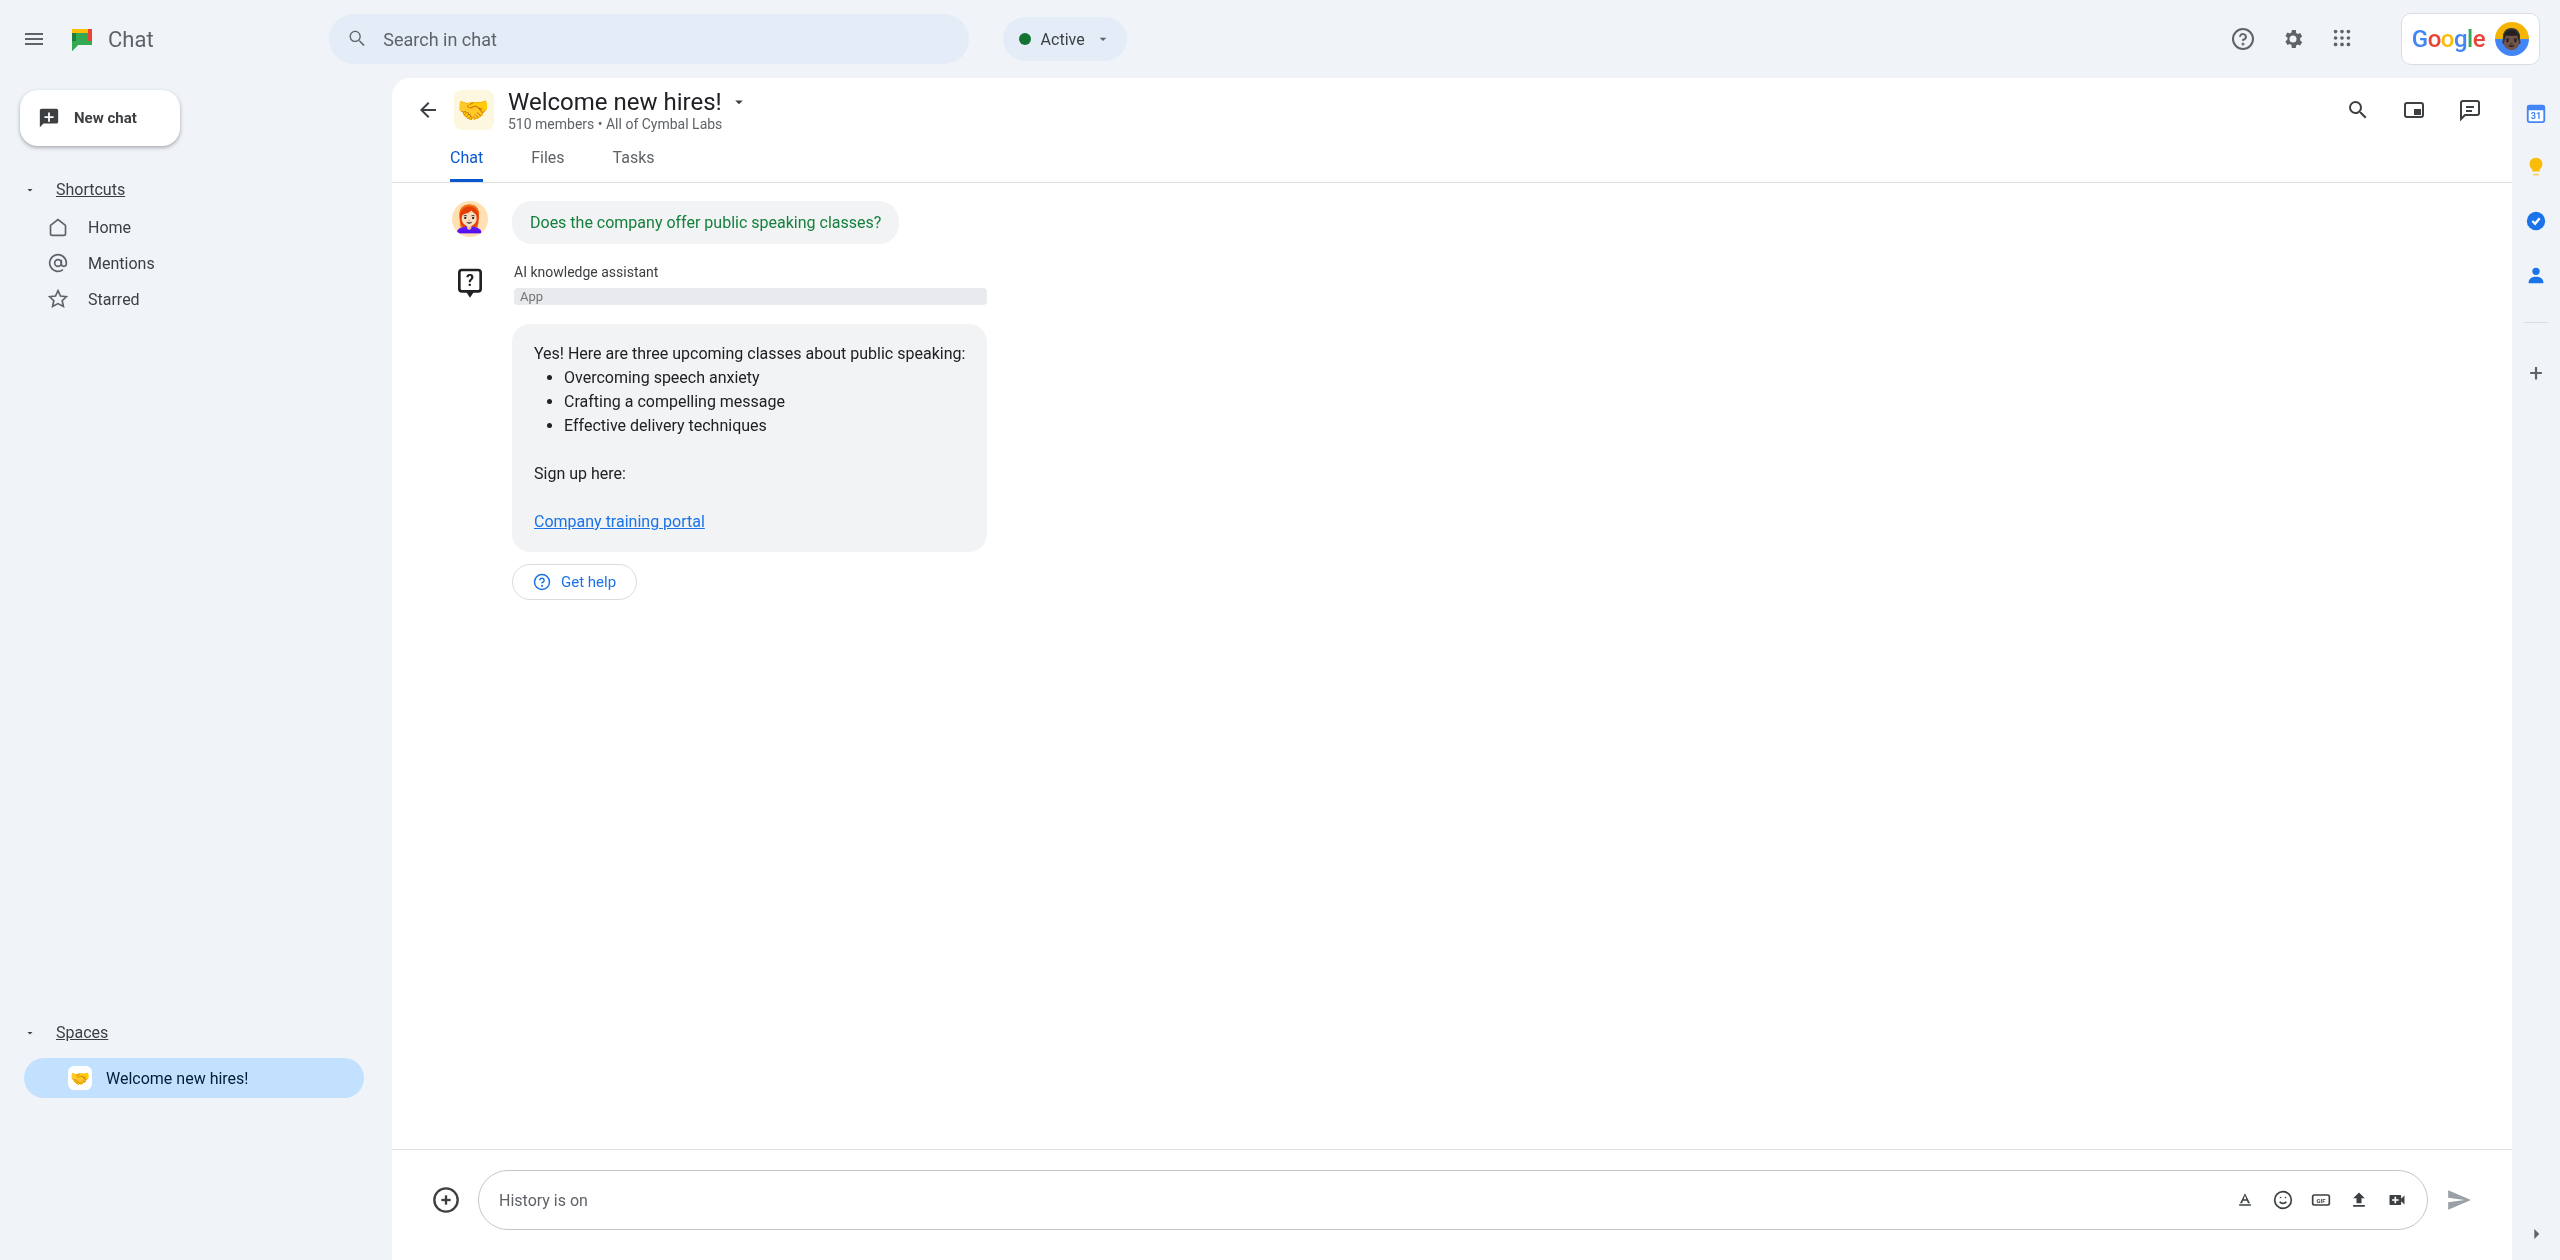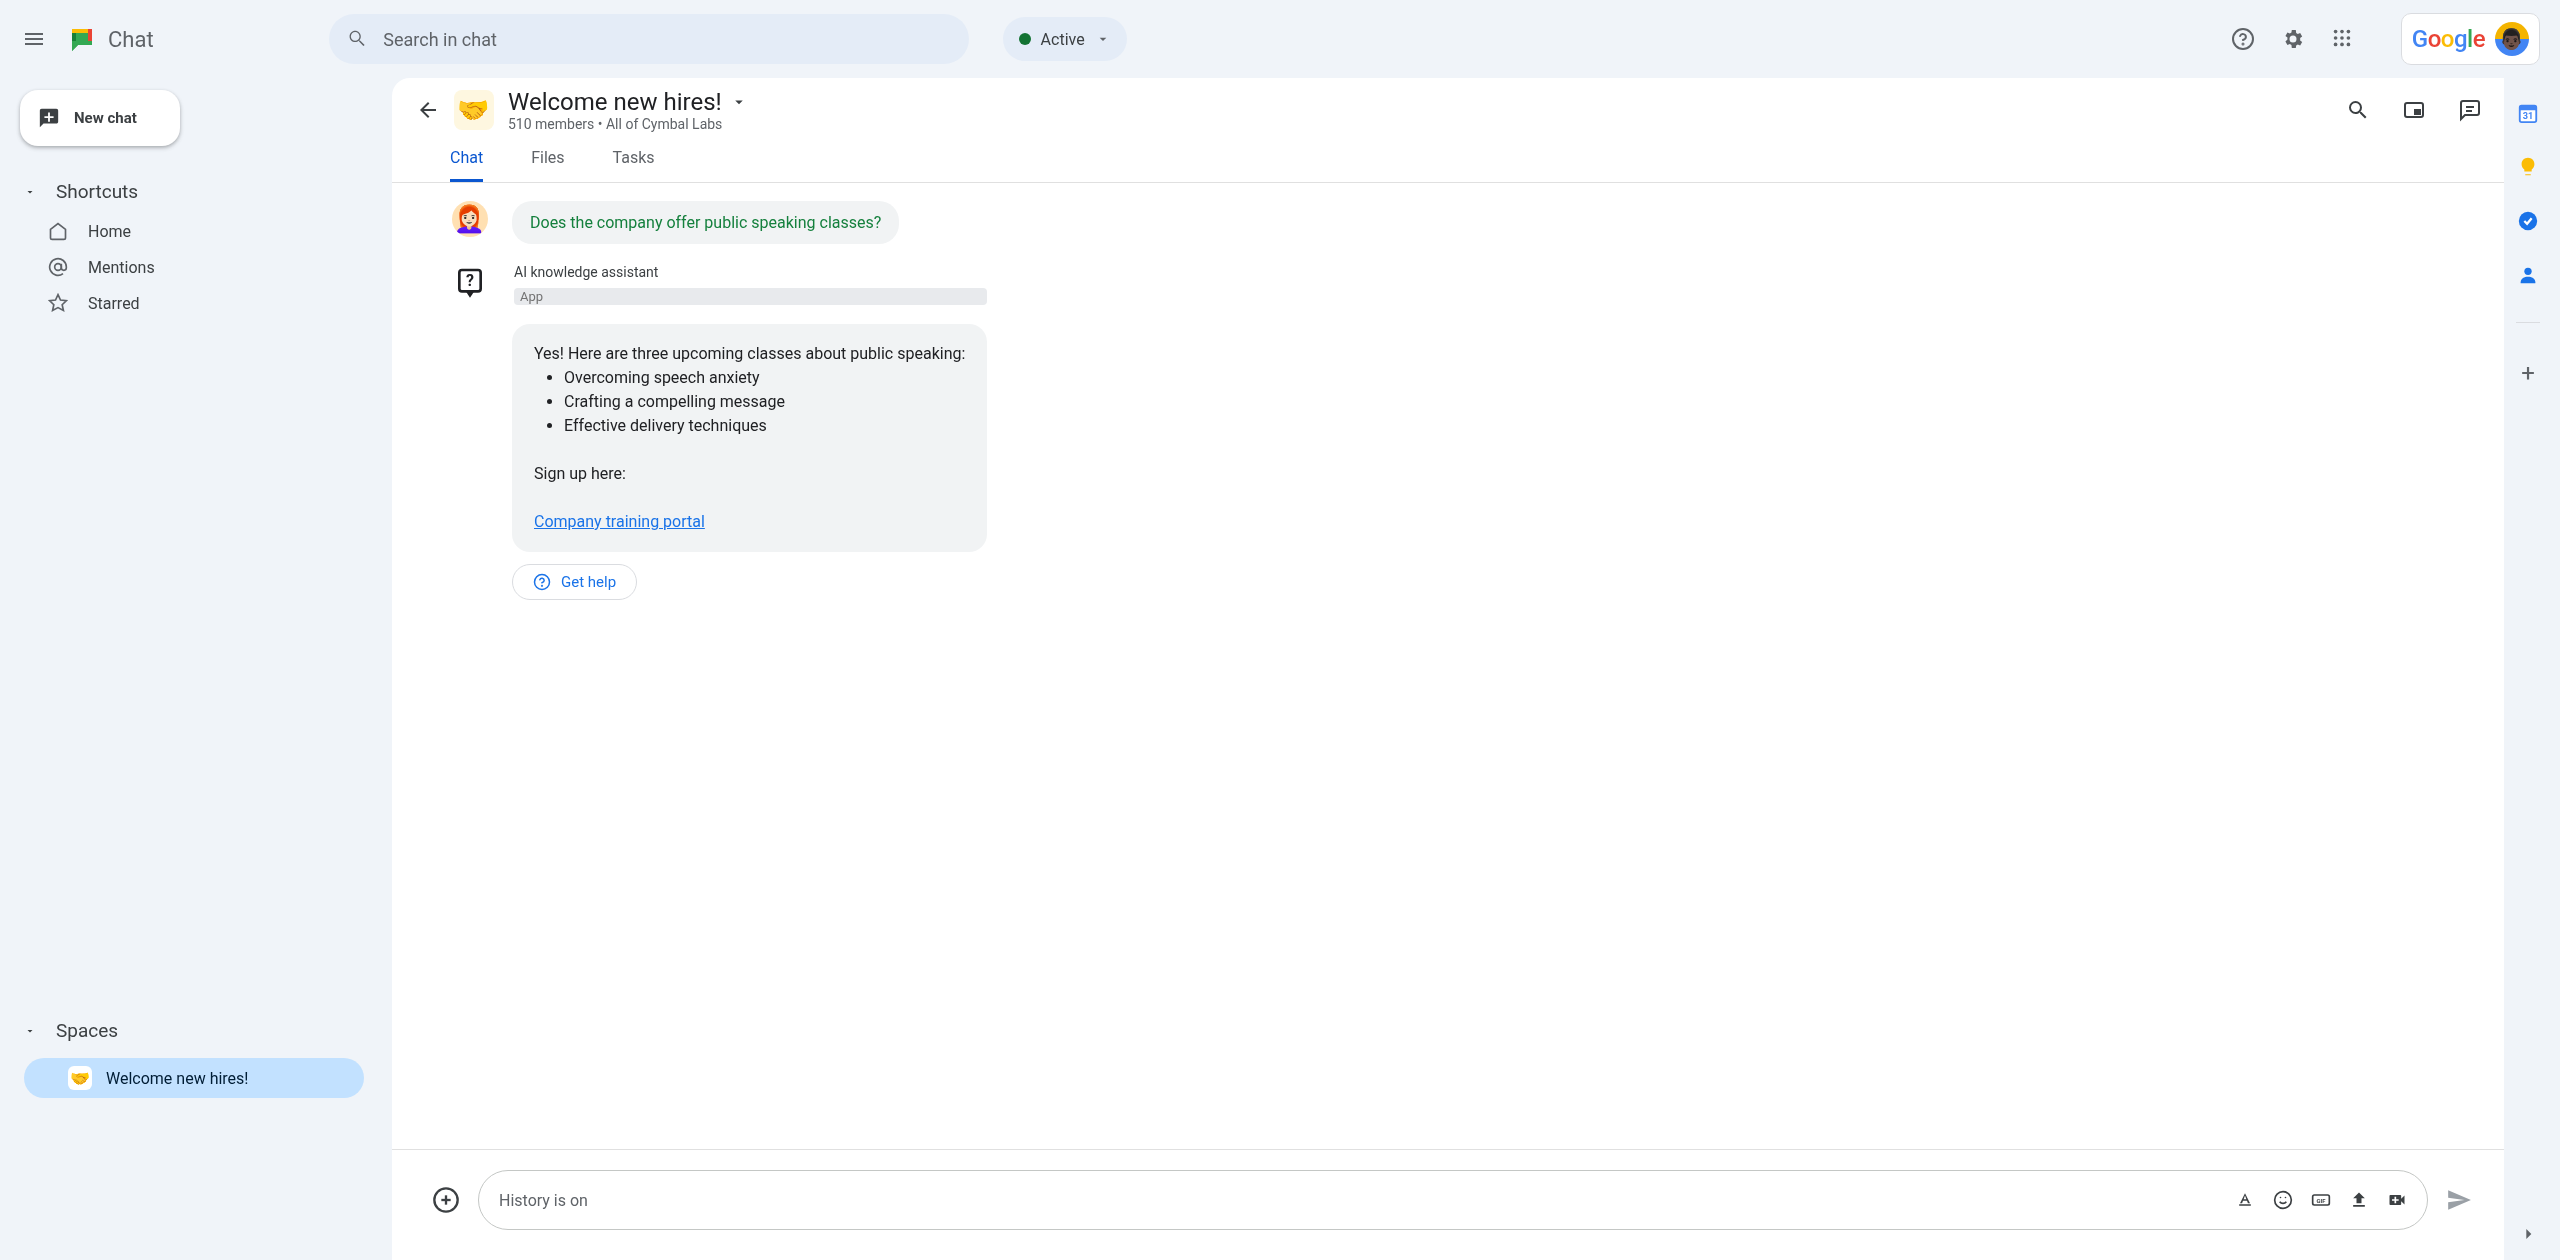--- a/index.html
+++ b/index.html
@@ -18,21 +18,21 @@
 .dot { width: 12px; height: 12px; background: #137333; border-radius: 50%; }
 .status-pill span.label { font-size: 16px; color: #3c4043; }
 .header-icons { margin-left: auto; display: flex; align-items: center; gap: 26px; }
 .icon-btn { width: 24px; height: 24px; cursor: pointer; color: #5f6368; }
 .google-logo-box { margin-left: 20px; border: 1px solid #dadce0; border-radius: 10px; padding: 8px 10px; display: flex; align-items: center; gap: 10px; background: #fff; cursor: pointer;}
 .avatar { width: 34px; height: 34px; border-radius: 50%; background: linear-gradient(#f4b400 0%,#f4b400 50%,#4285f4 50%,#4285f4 100%); display:flex;align-items:center;justify-content:center;font-size:20px;}
 
 
 .leftbar { width: 392px; padding-top: 84px; display: flex; flex-direction: column; }
 .newchat-btn { margin: 6px 0 24px 20px; width: 160px; height: 56px; background: #fff; border-radius: 18px; box-shadow: 0 2px 4px rgba(60,64,67,.3), 0 1px 3px rgba(60,64,67,.15); display: flex; align-items: center; gap: 14px; padding-left: 18px; cursor: pointer; color:#3c4043; font-size: 15px; font-weight: bold; }
-.nav-section-head { display: flex; align-items: center; gap: 20px; padding: 10px 24px; color: #3c4043; font-size: 19px; cursor: pointer; }
+.nav-section-head { display: flex; align-items: center; gap: 20px; padding: 10px 24px; color: #3c4043; font-size: 16px; cursor: pointer; text-decoration: underline; }
 .nav-item { display: flex; align-items: center; gap: 20px; padding: 8px 22px 8px 48px; color: #3c4043; font-size: 16px; cursor: pointer; border-radius: 0 22px 22px 0; margin-right: 30px; }
 .nav-item svg { color: #5f6368; }
 .space-item { display: flex; align-items: center; gap: 14px; padding: 8px 16px 8px 44px; color: #001d35; font-size: 16px; cursor: pointer; border-radius: 22px; margin: 2px 28px 2px 24px; }
 .space-item.active { background: #c2e1ff; }
 .space-icon { width: 24px; height: 24px; background: #fff; border-radius: 6px; display:flex;align-items:center;justify-content:center;font-size:16px; }
 .spacer-flex { flex: 1; }
 
 
 .main { margin-top: 78px; margin-left: 0; flex: 1; background: #fff; border-radius: 18px 0 0 0; display: flex; flex-direction: column; margin-right: 48px; overflow:hidden;}
 .convo-header { display: flex; align-items: center; padding: 10px 30px 0 24px; gap: 14px;}
@@ -63,21 +63,21 @@
 .composer-wrap { border-top: 1px solid #e0e0e0; padding: 20px 40px 30px 40px; display:flex;align-items:center;gap:18px;}
 .add-btn { width:28px;height:28px;cursor:pointer;color:#3c4043;}
 .composer { flex:1; border: 1px solid #c4c7c5; border-radius: 30px; height: 60px; display:flex;align-items:center;padding:0 20px;}
 .composer input { flex:1;border:none;outline:none;font-size:16px;color:#3c4043;}
 .composer input::placeholder { color:#5f6368;}
 .composer-icons { display:flex;gap:18px;color:#3c4043;}
 .composer-icons > div {cursor:pointer;}
 .send-btn { color:#9aa0a6; cursor:pointer;}
 
 
-.rightrail { position: fixed; right:8px; top:78px; bottom:0; width:48px; background:#f0f4f9; display:flex;flex-direction:column;align-items:center;padding-top:24px;gap:32px;}
+.rightrail { position: fixed; right:0; top:78px; bottom:0; width:48px; background:#f0f4f9; display:flex;flex-direction:column;align-items:center;padding-top:24px;gap:32px;}
 .rail-icon {width:22px;height:22px;cursor:pointer;}
 .rail-divider { width:24px;height:1px;background:#dadce0; margin:4px 0;}
 .rail-plus { color:#5f6368; font-size:24px;cursor:pointer;}
 .rail-chevron { margin-top:auto;margin-bottom:16px;color:#5f6368;cursor:pointer;}
 
 .g-logo-text { font-family: "Product Sans", Arial, sans-serif; font-size:24px; font-weight:500; letter-spacing:-0.5px;}
 .g-logo-text .b{color:#4285F4}.g-logo-text .r{color:#EA4335}.g-logo-text .y{color:#FBBC05}.g-logo-text .g{color:#34A853}
 </style>
 </head>
 <body>

